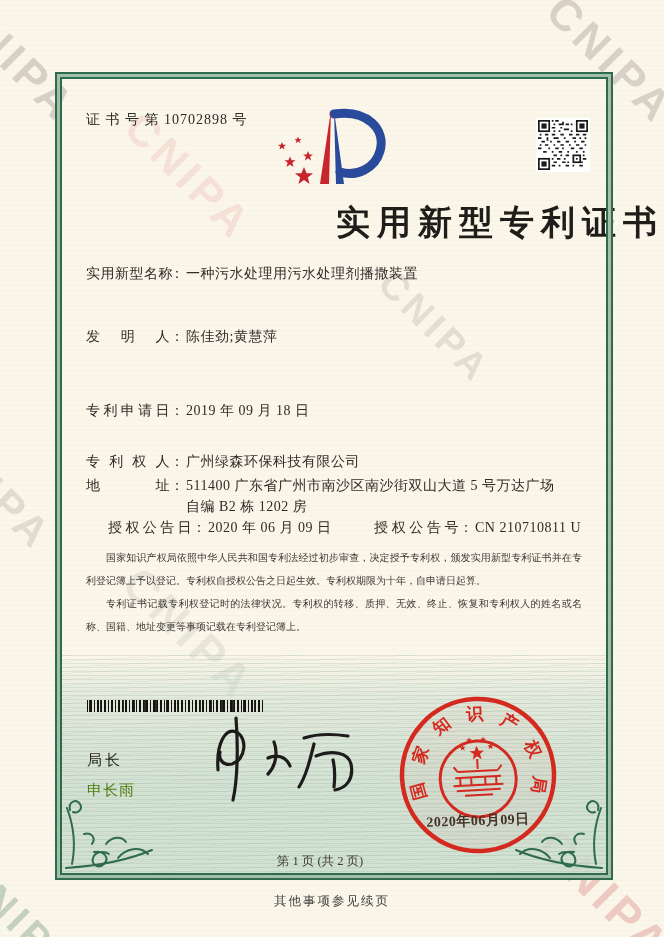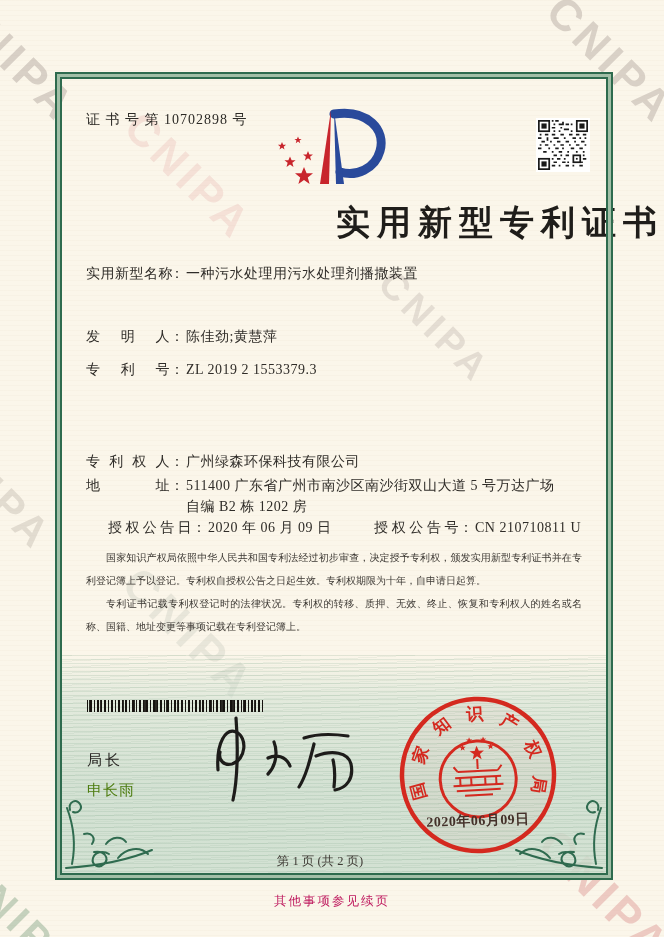--- a/index.html
+++ b/index.html
@@ -70,21 +70,21 @@
   .sc1{left:24px;top:57px;transform:translate(-50%,-50%) rotate(-68deg);}
   .sc2{left:46px;top:29px;transform:translate(-50%,-50%) rotate(-34deg);}
   .sc3{left:80px;top:19px;transform:translate(-50%,-50%);}
   .sc4{left:114px;top:29px;transform:translate(-50%,-50%) rotate(34deg);}
   .sc5{left:136px;top:57px;transform:translate(-50%,-50%) rotate(68deg);}
   .sc6{left:140px;top:93px;transform:translate(-50%,-50%) rotate(102deg);}
   .seal-date{position:absolute;left:396px;top:812px;width:164px;text-align:center;font-size:14px;font-weight:700;color:#44312a;letter-spacing:0.5px;transform:rotate(-2deg);z-index:6;}
 
   
   .page-info{position:absolute;left:0;top:853px;width:640px;text-align:center;font-size:12.5px;color:#3f3b35;z-index:5;}
-  .footer-note{position:absolute;left:0;top:893px;width:664px;text-align:center;font-size:12.5px;color:#be185d;letter-spacing:2px;z-index:3;}
+  .footer-note{position:absolute;left:0;top:893px;width:664px;text-align:center;font-size:12.5px;color:#404040;letter-spacing:2px;z-index:3;}
 </style>
 </head>
 <body>
 
 <div class="page">
   <div class="page-texture"></div>
 
   <div class="wm wm-tl">CNIPA</div>
   <div class="wm wm-tr">CNIPA</div>
   <div class="wm wm-pink-top">CNIPA</div>
@@ -160,22 +160,22 @@
   </svg>
 
   <div class="title">实用新型专利证书</div>
 
   <div class="row r1">
     <span class="flabel">实用新型名称</span><span class="colon">：</span><span class="fvalue">一种污水处理用污水处理剂播撒装置</span>
   </div>
   <div class="row r2">
     <span class="flabel">发明人</span><span class="colon">：</span><span class="fvalue">陈佳劲;黄慧萍</span>
   </div>
-  <div class="row r3">
-    <span class="flabel">专利号</span><span class="colon">：</span><span class="fvalue">ZL 2019 2 1553379.3</span>
+  <div class="row r4">
+    <span class="flabel">专利申请日</span><span class="colon">：</span><span class="fvalue">2019 年 09 月 18 日</span>
   </div>
   <div class="row r5">
     <span class="flabel">专利权人</span><span class="colon">：</span><span class="fvalue">广州绿森环保科技有限公司</span>
   </div>
   <div class="row r6">
     <span class="flabel">地址</span><span class="colon">：</span><span class="fvalue">511400 广东省广州市南沙区南沙街双山大道 5 号万达广场</span>
   </div>
   <div class="row r6b">
     <span class="fvalue">自编 B2 栋 1202 房</span>
   </div>

